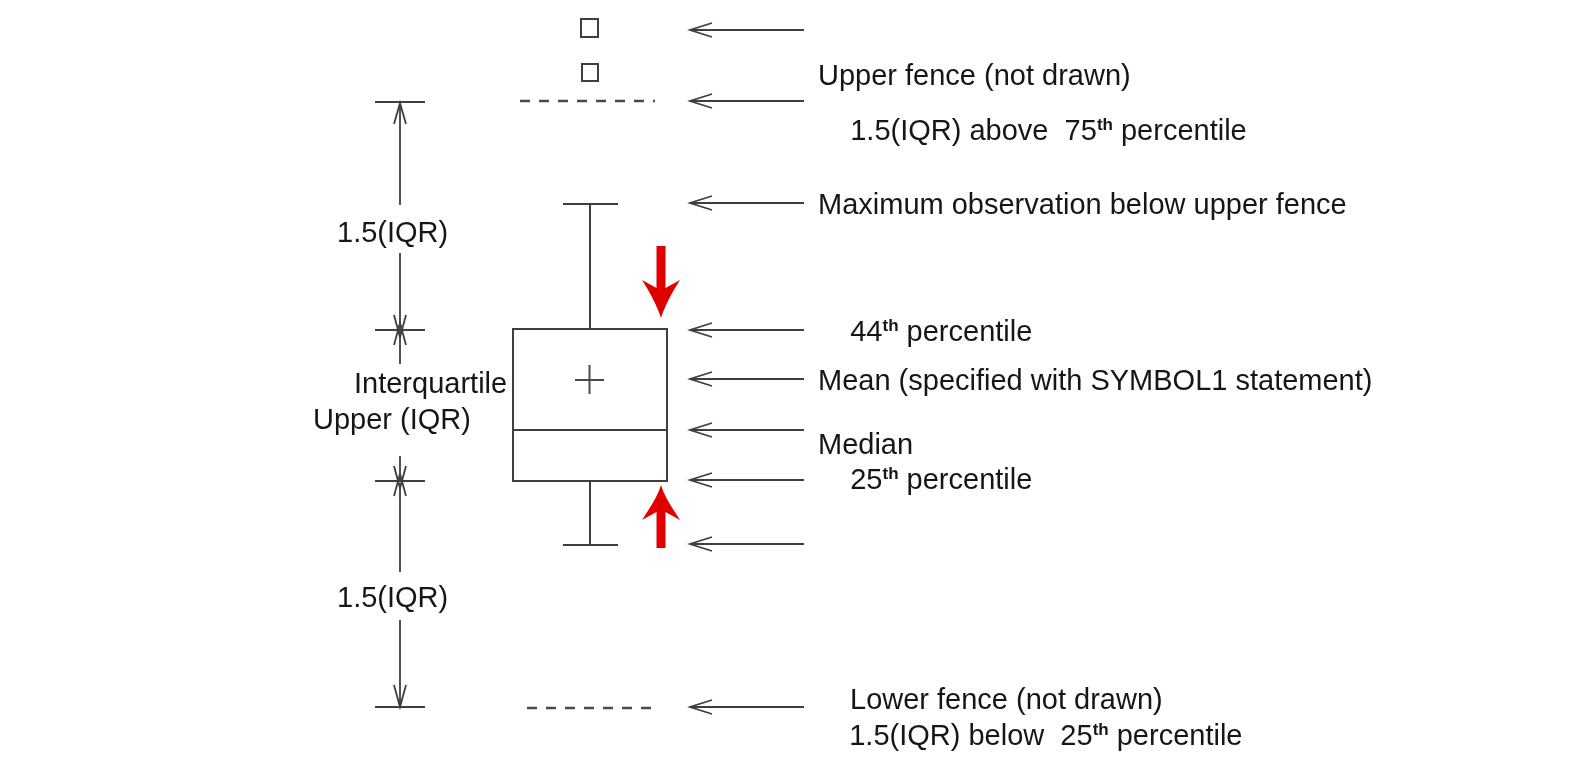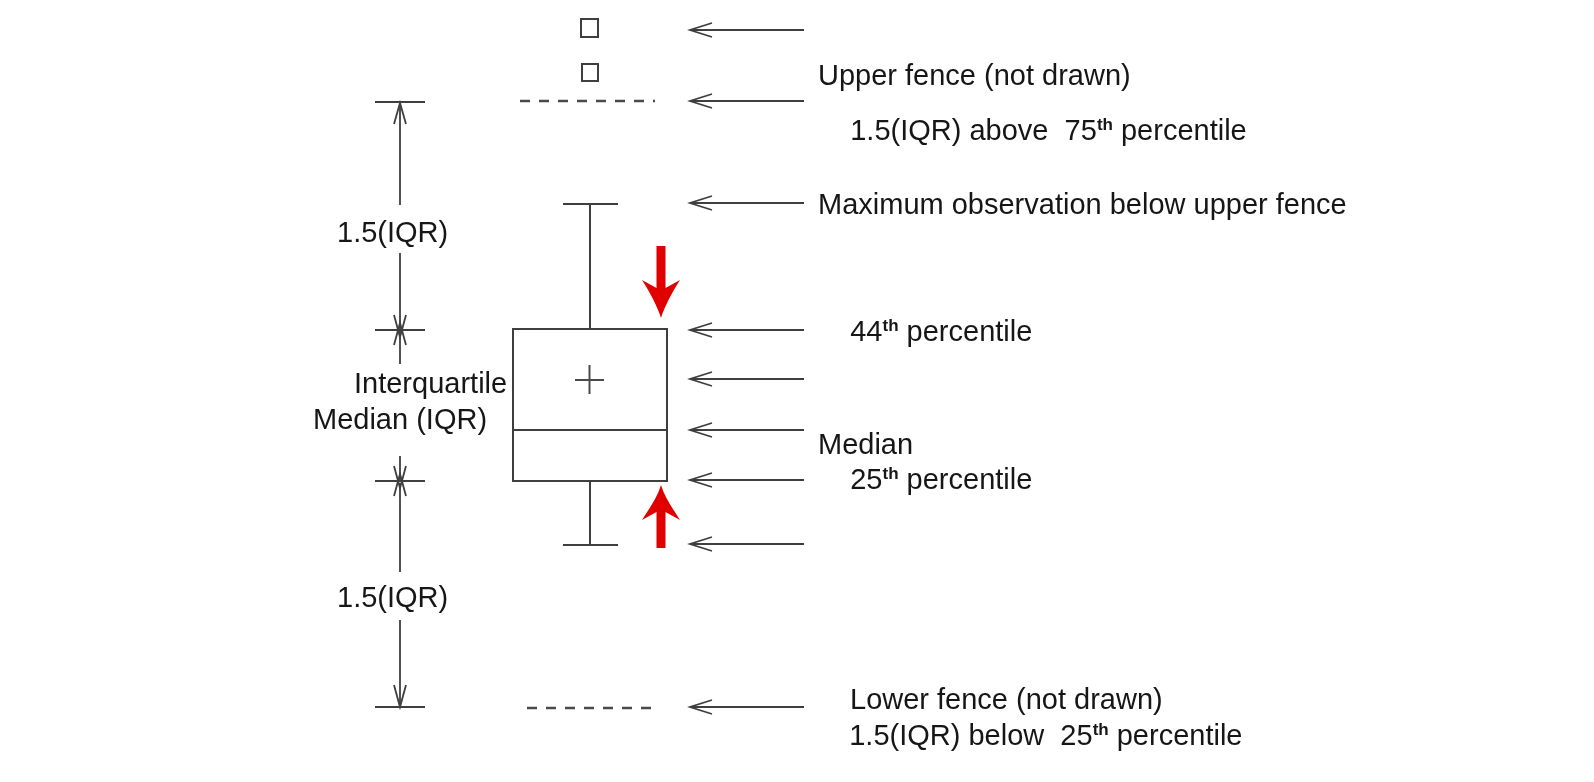--- a/index.html
+++ b/index.html
@@ -136,35 +136,36 @@
       <polyline points="394,315 400,337 406,315"></polyline>
       <polyline points="394,345 400,323 406,345"></polyline>
       <polyline points="394,466 400,488 406,466"></polyline>
       <polyline points="394,496 400,474 406,496"></polyline>
       <polyline points="394,685 400,707 406,685"></polyline>
     </g>
   </svg>
 
   <div class="lbl" style="left:337px; top:232px;">1.5(IQR)</div>
   <div class="lbl" style="left:313px; top:383px;margin-left:41px;">Interquartile</div>
-  <div class="lbl" style="left:313px; top:419px;">Median (IQR)</div>
+  <div class="lbl" style="left:313px; top:419px;">Upper (IQR)</div>
   <div class="lbl" style="left:337px; top:597px;">1.5(IQR)</div>
 
 
   <div class="lbl" style="left:818px; top:75px;">Upper fence (not drawn)</div>
   <div class="lbl" style="left:818px; top:130px;">
     <span>1.5(IQR) above  75</span><span class="sup">th</span><span> percentile</span>
   </div>
 
   <div class="lbl" style="left:818px; top:204px;text-align:center;">Maximum observation below upper fence</div>
 
   <div class="lbl" style="left:818px; top:331px;">
     <span>44</span><span class="sup">th</span><span> percentile</span>
   </div>
 
+  <div class="lbl" style="left:818px; top:380px;">Mean (specified with SYMBOL1 statement)</div>
 
   <div class="lbl" style="left:818px; top:444px;">Median</div>
 
   <div class="lbl" style="left:818px; top:479px;">
     <span>25</span><span class="sup">th</span><span> percentile</span>
   </div>
 
 
   <div class="lbl" style="left:850px; top:699px;">Lower fence (not drawn)</div>
   <div class="lbl" style="left:817px; top:735px;">

